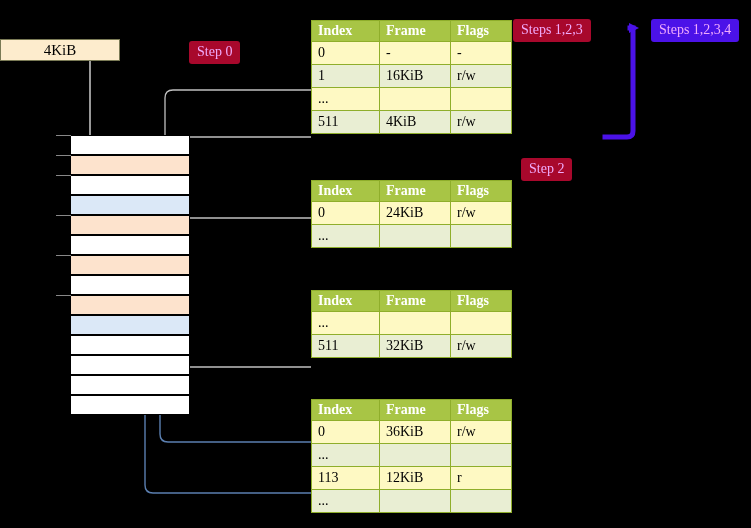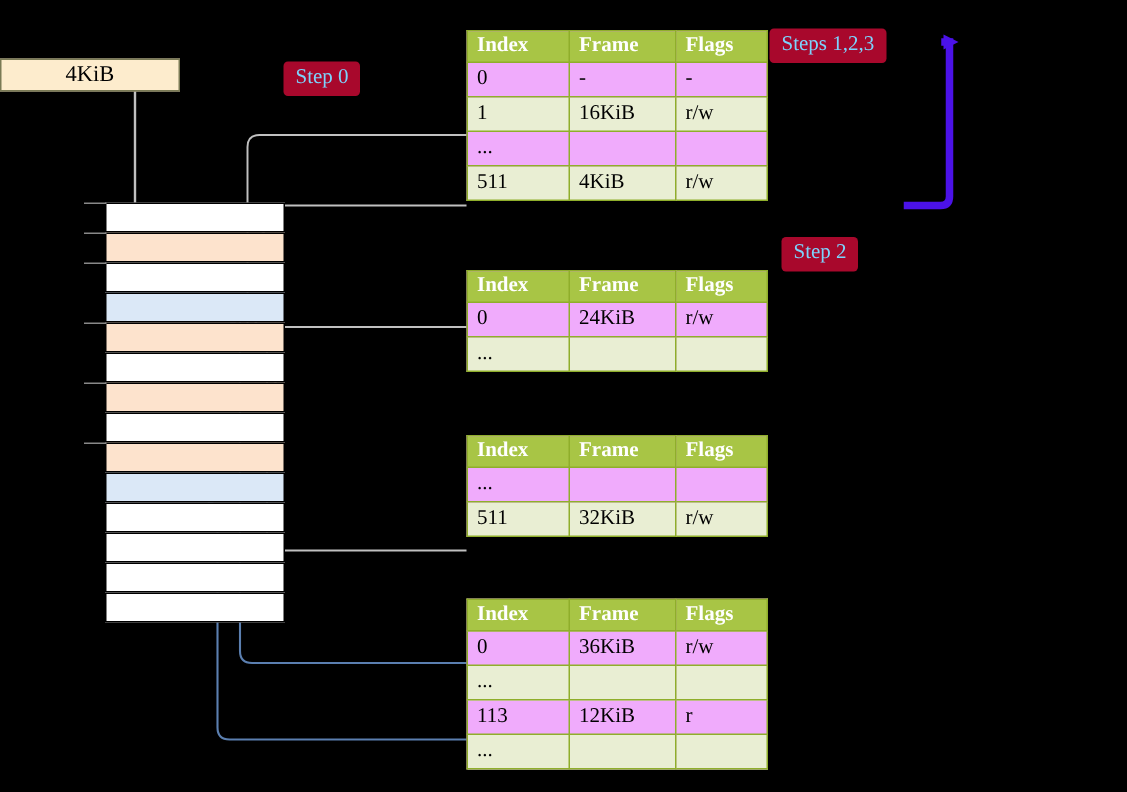--- a/index.html
+++ b/index.html
@@ -17,21 +17,21 @@
   .kib-box{
     position:absolute;left:0;top:39px;width:120px;height:22px;
     background:#fdeccd;border:1px solid #7a7a55;
     display:flex;align-items:center;justify-content:center;
     font-size:15px;line-height:1;
     box-sizing:border-box;
   }
 
   
   .badge{
-    position:absolute;color:#7dd3fc;font-size:14px;line-height:1;
+    position:absolute;color:#f0abfc;font-size:14px;line-height:1;
     padding:4px 8px 5px 8px;border-radius:3px;white-space:nowrap;
   }
   .badge-red{background:#a8082c;}
   .badge-blue{background:#4b12e8;}
   #badge-step0{left:189px;top:41px;}
   #badge-step4{left:521px;top:158px;}
   #badge-steps123{left:513px;top:19px;}
   #badge-steps1234{left:651px;top:19px;}
 
   
@@ -45,21 +45,21 @@
   .mem-row.peach{background:#fde3cd;}
   .mem-row.blue{background:#dbe8f7;}
   .mem-tick{
     position:absolute;width:15px;height:0;border-top:1px solid #888;
     left:-15px;
   }
 
   
   table.ptable{
     position:absolute;border-collapse:collapse;
-    background:#f0abfc;font-size:14px;
+    background:#fef9c3;font-size:14px;
     border:1px solid #8fae2b;
   }
   table.ptable th{
     background:#a8c545;color:#fff;font-weight:bold;
     text-align:left;padding:2px 6px;border:1px solid #8fae2b;
     font-size:14px;
   }
   table.ptable td{
     padding:2px 6px;border:1px solid #8fae2b;height:18px;
     vertical-align:middle;
@@ -136,20 +136,21 @@
     </g>
   </svg>
 
   <div class="kib-box">
     <span>4KiB</span>
   </div>
 
   <div id="badge-step0" class="badge badge-red">Step 0</div>
   <div id="badge-step4" class="badge badge-red">Step 2</div>
   <div id="badge-steps123" class="badge badge-red">Steps 1,2,3</div>
+  <div id="badge-steps1234" class="badge badge-blue">Steps 1,2,3,4</div>
 
   <div class="memory" id="memory-column">
       <div class="mem-row" style="top: 0px;">
         <div class="mem-tick" style="top: -1px;"></div>
       </div>
       <div class="mem-row peach" style="top: 20px;">
         <div class="mem-tick" style="top: -1px;"></div>
       </div>
       <div class="mem-row" style="top: 40px;">
         <div class="mem-tick" style="top: -1px;"></div>

